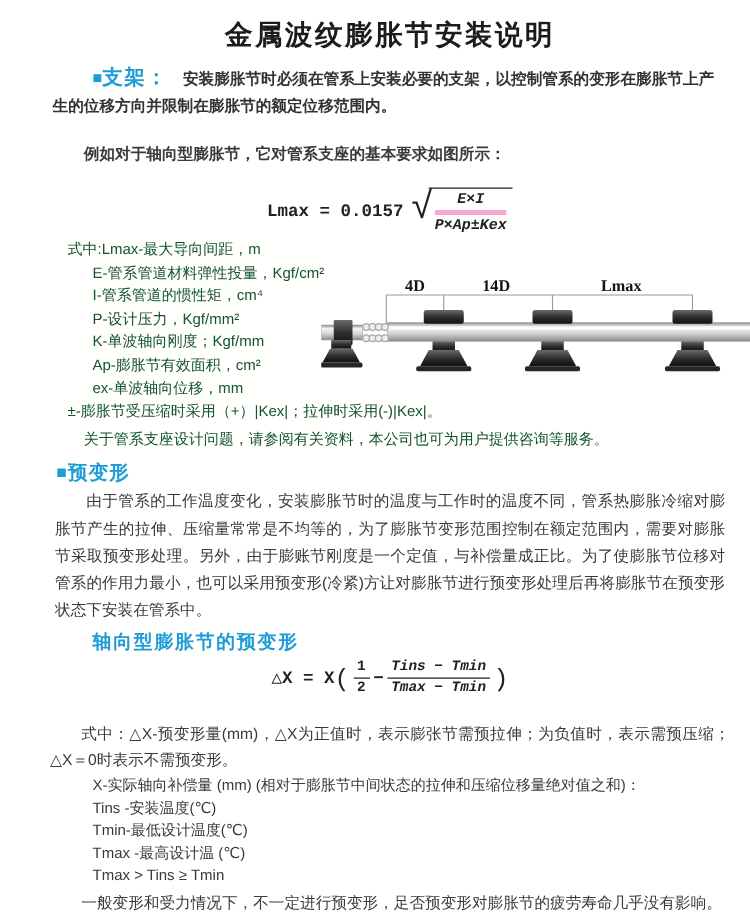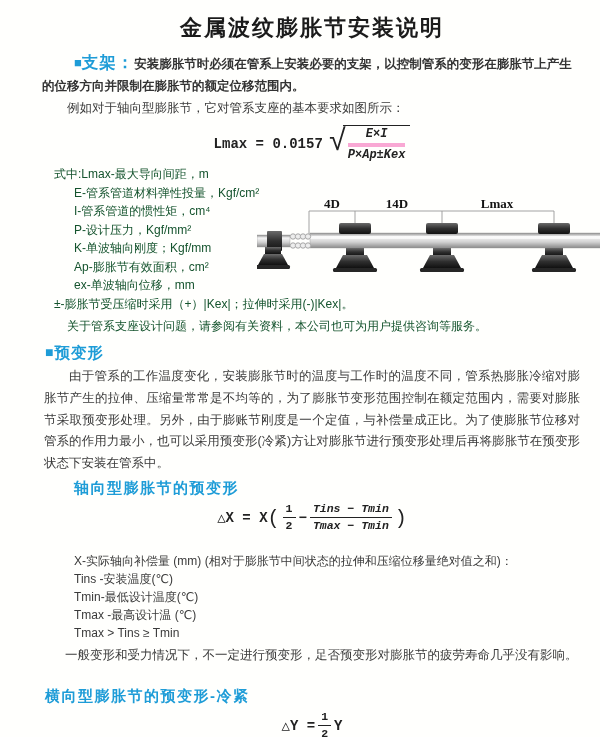--- a/index.html
+++ b/index.html
@@ -12,23 +12,23 @@
 
   
   .doc-title{
     margin:0;padding-top:13px;text-align:center;
     font-size:22px;font-weight:bold;color:#1b1b1b;letter-spacing:2px;
   }
 
   
   .para1{margin:8px 30px 0;text-indent:32px;line-height:22px;font-size:12.5px;}
   .sq-marker{color:#1E9CD7;font-size:13px;vertical-align:1px;}
-  .sec-label{color:#1E9CD7;font-size:16.5px;font-weight:bold;letter-spacing:1px;margin-right:0;}
+  .sec-label{color:#1E9CD7;font-size:16.5px;font-weight:bold;letter-spacing:1px;margin-right:12px;}
   .bold-intro{font-weight:bold;color:#333;}
-  .example{margin:0 30px;text-indent:25px;line-height:22px;font-size:12.5px;}
+  .example{margin:16px 30px;text-indent:25px;line-height:22px;font-size:12.5px;font-weight:bold;}
 
   
   .formula{
     text-align:center;font-family:Liberation Mono, monospace;
     font-weight:bold;color:#222;font-size:14px;
   }
   .formula1{margin:6px 0 2px;}
   .sqrt{font-size:30px;font-weight:400;line-height:1;vertical-align:middle;margin:0 -4px 0 6px;display:inline-block;transform:translateY(-2px);}
   .rfrac{display:inline-block;vertical-align:middle;border-top:1.6px solid #222;padding:1px 5px 0;font-style:italic;font-size:12px;line-height:1.25;}
   .rfrac .num{display:block;border-bottom:4px solid #f9a8d4;padding:0 2px 1px;}
@@ -154,20 +154,21 @@
     <span class="sq-marker">■</span><span>预变形</span>
   </div>
   <p class="body-para">由于管系的工作温度变化，安装膨胀节时的温度与工作时的温度不同，管系热膨胀冷缩对膨胀节产生的拉伸、压缩量常常是不均等的，为了膨胀节变形范围控制在额定范围内，需要对膨胀节采取预变形处理。另外，由于膨账节刚度是一个定值，与补偿量成正比。为了使膨胀节位移对管系的作用力最小，也可以采用预变形(冷紧)方让对膨胀节进行预变形处理后再将膨胀节在预变形状态下安装在管系中。</p>
 
   <div class="sub-head">轴向型膨胀节的预变形</div>
 
   <div class="formula formula2">
     <span>△X = X</span><span class="paren">(</span><span class="bfrac"><span class="num">1</span><span class="den">2</span></span><span>−</span><span class="bfrac tfrac"><span class="num">Tins − Tmin</span><span class="den">Tmax − Tmin</span></span><span class="paren">)</span>
   </div>
 
+  <p class="explain">式中：△X-预变形量(mm)，△X为正值时，表示膨张节需预拉伸；为负值时，表示需预压缩；△X＝0时表示不需预变形。</p>
 
   <ul class="axvars">
     <li>X-实际轴向补偿量 (mm) (相对于膨胀节中间状态的拉伸和压缩位移量绝对值之和)：</li>
     <li>Tins -安装温度(℃)</li>
     <li>Tmin-最低设计温度(℃)</li>
     <li>Tmax -最高设计温 (℃)</li>
     <li>Tmax &gt; Tins ≥ Tmin</li>
   </ul>
 
   <p class="note">一般变形和受力情况下，不一定进行预变形，足否预变形对膨胀节的疲劳寿命几乎没有影响。</p>

